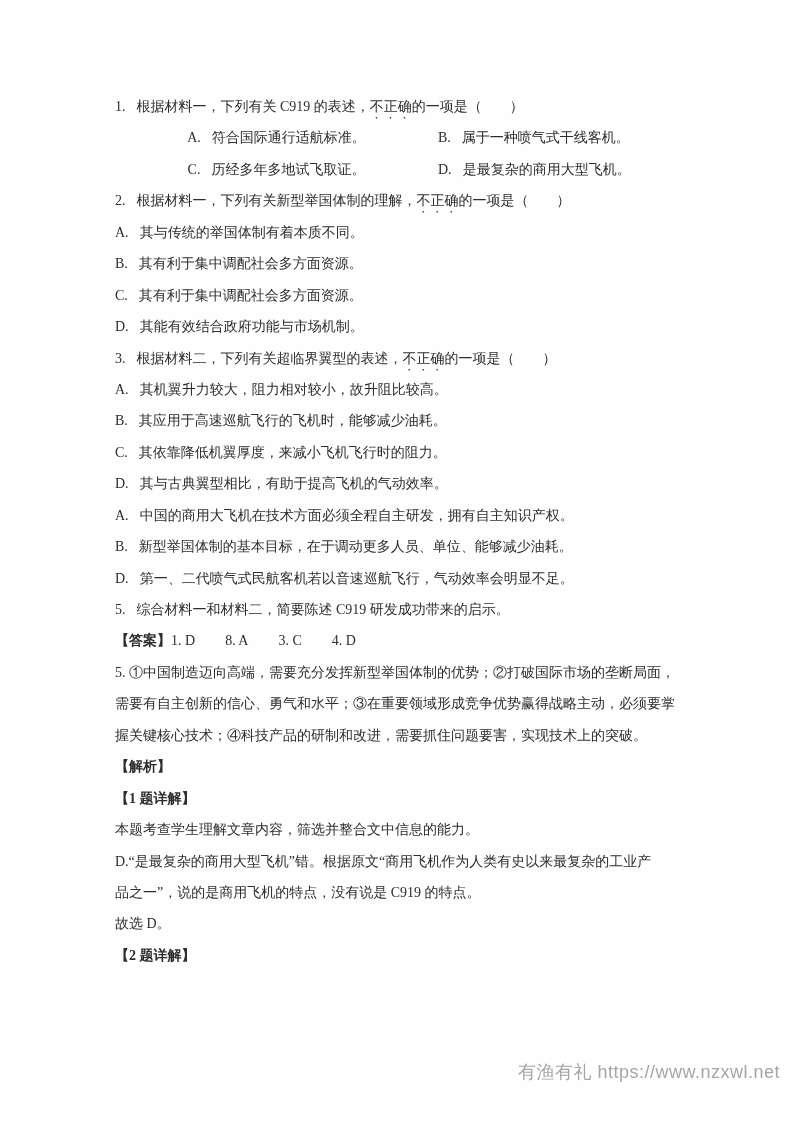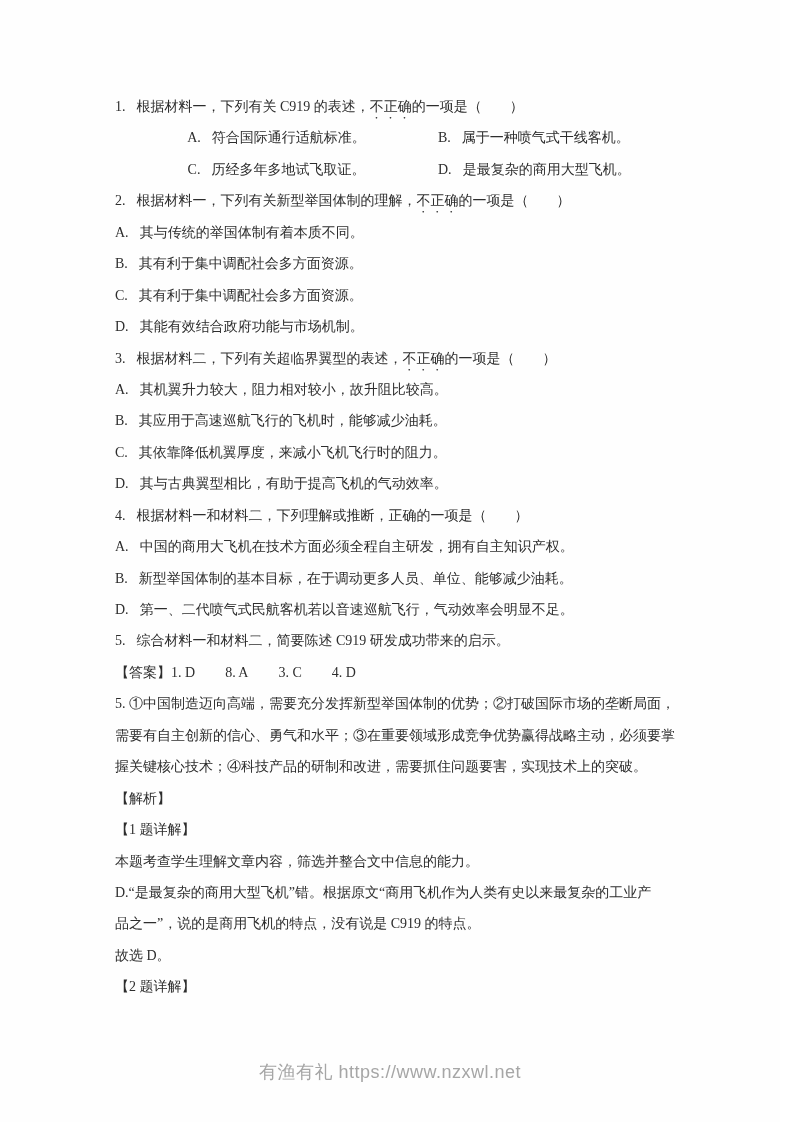--- a/index.html
+++ b/index.html
@@ -27,28 +27,28 @@
   .qnum { display: inline-block; margin-right: 11px; }
   .onum { display: inline-block; margin-right: 11px; }
   .cell-l { display: inline-block; width: 323px; text-align: center; }
   .cell-r { display: inline-block; }
   .emph {
     -webkit-text-emphasis: dot;
     -webkit-text-emphasis-position: under right;
     text-emphasis: dot;
     text-emphasis-position: under right;
   }
-  .blabel { font-weight: normal; }
+  .blabel { font-weight: bold; }
   .ans-item { margin-right: 30px; }
   .footer {
     position: absolute;
     left: 0;
     right: 0;
     top: 1060px;
-    text-align: center;
+    text-align: right;
     font-family: "Liberation Sans", "DejaVu Sans", sans-serif;
     font-size: 18px;
     color: #a6a6a6;
     letter-spacing: 0.5px;
   }
 </style>
 </head>
 <body>
 
 <div class="page">
@@ -70,21 +70,20 @@
 
     <section>
       <div class="line"><span class="qnum">3.</span><span>根据材料二，下列有关超临界翼型的表述，</span><span class="emph">不正确</span><span>的一项是（　　）</span></div>
       <div class="line"><span class="onum">A.</span><span>其机翼升力较大，阻力相对较小，故升阻比较高。</span></div>
       <div class="line"><span class="onum">B.</span><span>其应用于高速巡航飞行的飞机时，能够减少油耗。</span></div>
       <div class="line"><span class="onum">C.</span><span>其依靠降低机翼厚度，来减小飞机飞行时的阻力。</span></div>
       <div class="line"><span class="onum">D.</span><span>其与古典翼型相比，有助于提高飞机的气动效率。</span></div>
     </section>
 
     <section>
-      <div class="line"><span class="qnum">4.</span><span>根据材料一和材料二，下列理解或推断，正确的一项是（　　）</span></div>
       <div class="line"><span class="onum">A.</span><span>中国的商用大飞机在技术方面必须全程自主研发，拥有自主知识产权。</span></div>
       <div class="line"><span class="onum">B.</span><span>新型举国体制的基本目标，在于调动更多人员、单位、能够减少油耗。</span></div>
       <div class="line"><span class="onum">D.</span><span>第一、二代喷气式民航客机若以音速巡航飞行，气动效率会明显不足。</span></div>
     </section>
 
     <section>
       <div class="line"><span class="qnum">5.</span><span>综合材料一和材料二，简要陈述 C919 研发成功带来的启示。</span></div>
     </section>
 
     <section>

